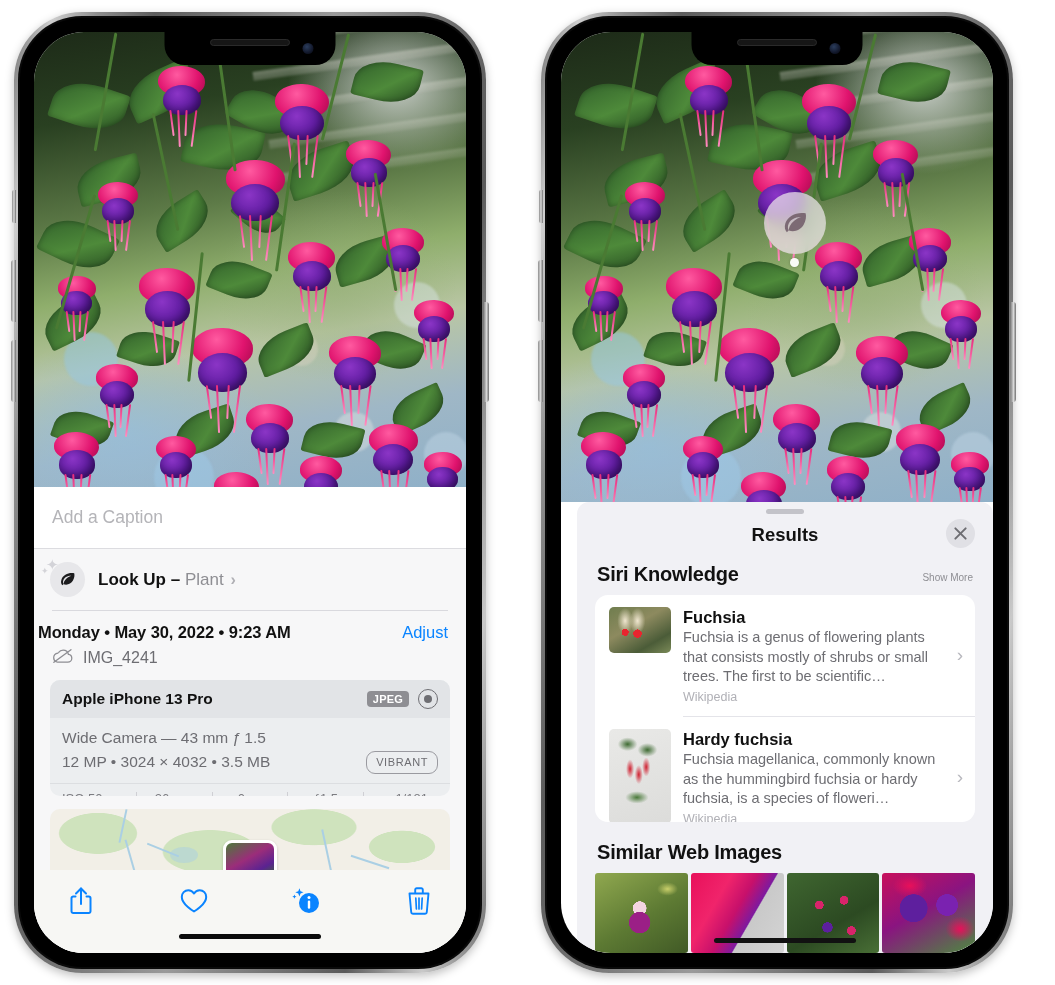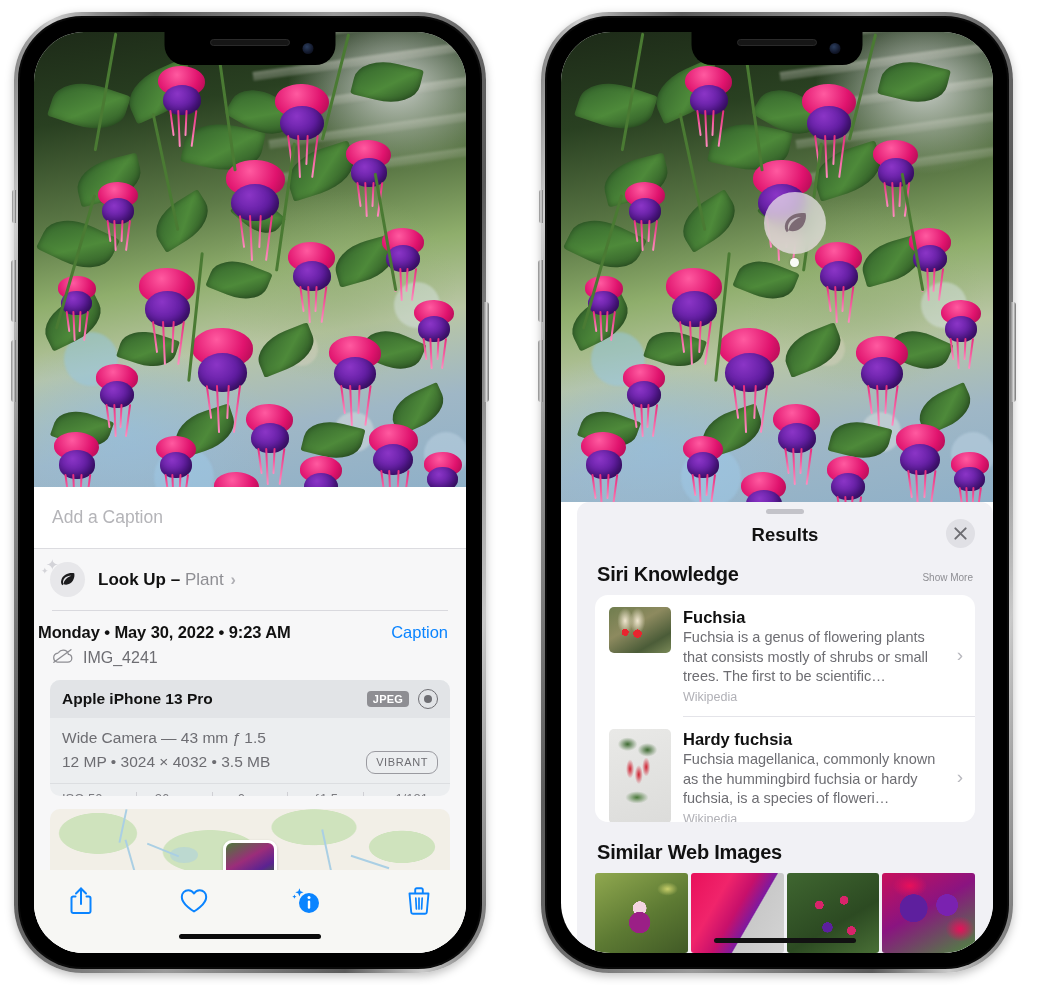--- a/index.html
+++ b/index.html
@@ -542,21 +542,21 @@
             <span>–</span>
             <span class="cat">Plant</span>
             <span class="lookup-chev">›</span>
           </div>
         </div>
 
         <div class="divider"></div>
 
         <div class="date-row">
           <div class="date-text">Monday • May 30, 2022 • 9:23 AM</div>
-          <div class="adjust-link">Caption</div>
+          <div class="adjust-link">Adjust</div>
         </div>
 
         <div class="filename-row">
           <span>
             <svg width="22" height="16" viewBox="0 0 26 18" aria-hidden="true">
               <path d="M6.4 16.2h12.2c2.7 0 4.8-2 4.8-4.5 0-2.3-1.7-4.2-4-4.5-.5-3-3.1-5.2-6.3-5.2-2.2 0-4.1 1-5.2 2.7" fill="none" stroke="#8e8e93" stroke-width="1.5" stroke-linecap="round"></path>
               <path d="M7 5.6C4.2 6 2 8.3 2 11.2c0 2.3 1.4 4.2 3.4 4.8" fill="none" stroke="#8e8e93" stroke-width="1.5" stroke-linecap="round"></path>
               <line x1="2.2" y1="16.4" x2="22.4" y2="1.6" stroke="#8e8e93" stroke-width="1.6" stroke-linecap="round"></line>
             </svg>
           </span>

